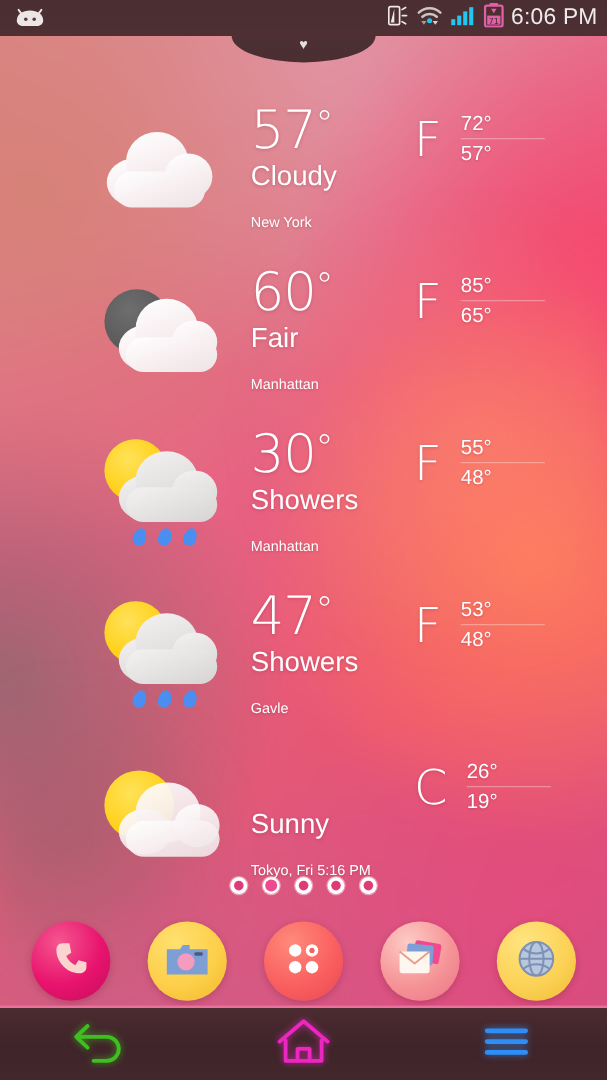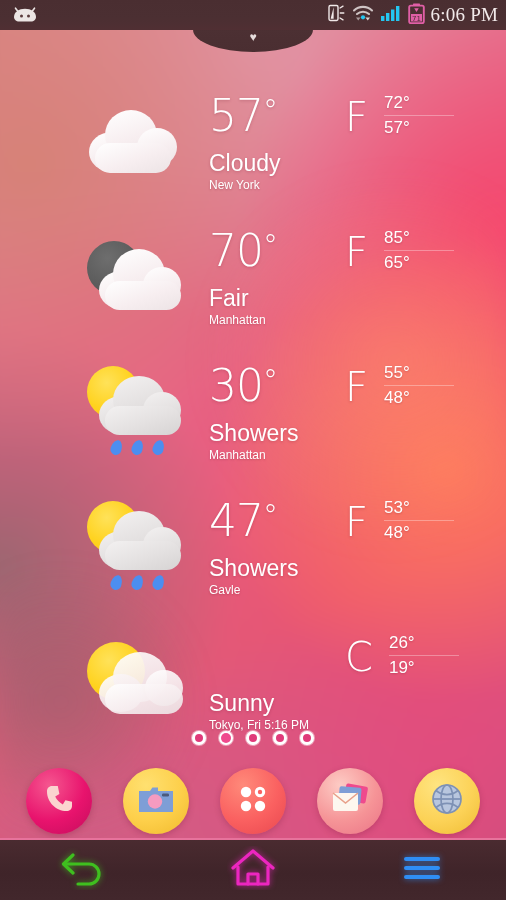--- a/index.html
+++ b/index.html
@@ -43,21 +43,21 @@
     display:flex; align-items:center;
     z-index:40;
   }
   #droid-icon { margin-left:10px; width:30px; height:20px; position:relative; }
   .status-right {
     margin-left:auto; display:flex; align-items:center; gap:6px;
     padding-right:8px;
   }
   .clock {
     color:#f2eaea; font-size:19px; letter-spacing:0.2px;
-    font-family:Liberation Serif, serif;
+    font-family:Liberation Sans, sans-serif;
   }
 
   
   #notch {
     position:absolute; top:28px; left:193px;
     width:120px; height:24px;
     background:linear-gradient(180deg,#4c3033 0%, #4a2e31 100%);
     border-radius:0 0 70px 70px/0 0 26px 26px;
     z-index:39;
     display:flex; align-items:flex-start; justify-content:center;
@@ -76,25 +76,25 @@
   }
   .wicon { position:relative; width:120px; height:105px; margin-left:85px; flex:0 0 auto; }
   .wmid { position:relative; width:120px; margin-left:4px; }
   .wtemp {
     color:#ffffff; font-size:44px; font-weight:300; line-height:40px;
     letter-spacing:-1px; text-shadow:0 1px 3px rgba(120,30,50,0.28);
     font-family:"DejaVu Sans", sans-serif;
   }
   .wtemp .deg { font-size:30px; vertical-align:top; line-height:30px; }
   .wcond {
-    color:#ffffff; font-size:23px; font-weight:400; line-height:26px; margin-top:14px;
+    color:#ffffff; font-size:23px; font-weight:400; line-height:26px; margin-top:4px;
     text-shadow:0 1px 3px rgba(120,30,50,0.28);
   }
   .wcity {
-    color:#ffffff; font-size:12px; font-weight:400; line-height:15px; margin-top:2px;
+    color:#ffffff; font-size:12px; font-weight:400; line-height:15px; margin-top:19px;
     text-shadow:0 1px 2px rgba(120,30,50,0.3);
   }
   .wunit {
     color:#ffffff; font-size:40px; font-weight:300; line-height:40px;
     margin-left:16px; margin-bottom:18px; align-self:center;
     text-shadow:0 1px 3px rgba(120,30,50,0.28);
     font-family:"DejaVu Sans", sans-serif;
   }
   .whilo {
     margin-left:16px; margin-bottom:20px; align-self:center;
@@ -262,21 +262,21 @@
     <div class="wrow">
       <div class="wicon">
         <div class="moon-disc" style="left:2px; top:18px; width:54px; height:54px;"></div>
         <div class="cloud-shape" style="left:14px; top:48px; width:44px; height:38px;"></div>
         <div class="cloud-shape" style="left:28px; top:26px; width:52px; height:50px;"></div>
         <div class="cloud-shape" style="left:58px; top:44px; width:38px; height:36px;"></div>
         <div class="cloud-shape" style="left:20px; top:58px; width:76px; height:29px; border-radius:16px;"></div>
       </div>
       <div class="wmid">
         <div class="wtemp">
-          <span>70</span><span class="deg">°</span>
+          <span>60</span><span class="deg">°</span>
         </div>
         <div class="wcond">Fair</div>
         <div class="wcity">Manhattan</div>
       </div>
       <div class="wunit">F</div>
       <div class="whilo">
         <div class="hi">85°</div>
         <div class="lo">65°</div>
       </div>
     </div>

